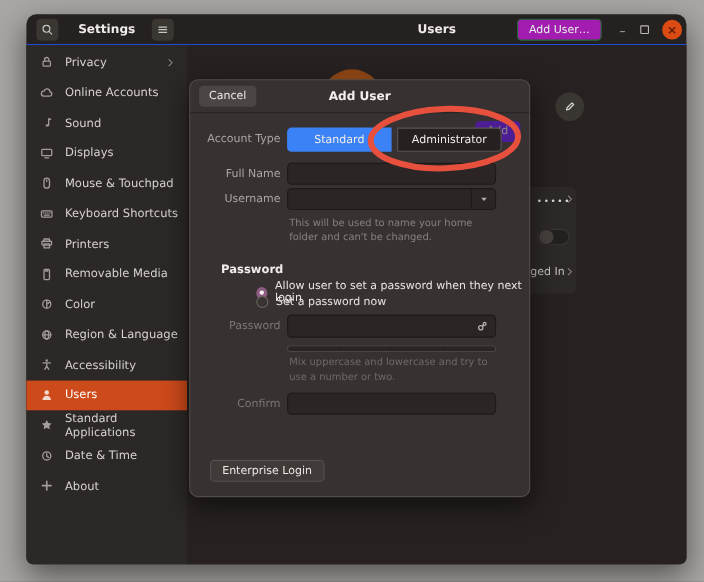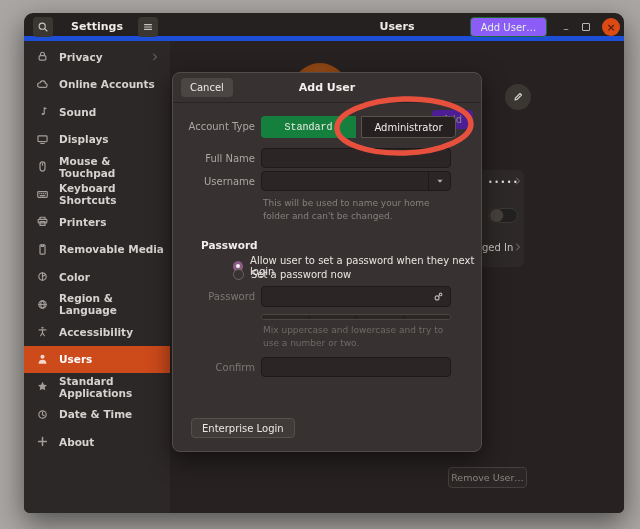--- a/index.html
+++ b/index.html
@@ -2,37 +2,37 @@
 <html><head>
 <meta charset="utf-8">
 <style>
   * { margin:0; padding:0; box-sizing:border-box; }
   html,body { width:640px; height:529px; overflow:hidden; }
   body { font-family:"DejaVu Sans", sans-serif; background:#a9a6a3; position:relative; }
   .window { position:absolute; left:24px; top:13px; width:600px; height:500px;
             background:#262121; border-radius:9px 9px 6px 6px;
             box-shadow:0 10px 28px rgba(0,0,0,.5); }
   .headerbar { position:absolute; left:0; top:0; right:0; height:28px;
-               border-bottom:5px solid #1d4ed8; border-radius:9px 9px 0 0; }
+               border-bottom:1px solid #1d4ed8; border-radius:9px 9px 0 0; }
   .hbtn { position:absolute; width:20px; height:20px; top:4px; background:#3a3632;
           border-radius:4px; display:flex; align-items:center; justify-content:center; color:#c9c5c1; }
   .app-title { position:absolute; left:0; top:7px; width:146px; text-align:center;
                font-size:11px; font-weight:bold; color:#eeebe8; }
   .page-title { position:absolute; left:146px; right:0; top:7px; text-align:center;
                 font-size:11px; font-weight:bold; color:#eeebe8; }
   .add-user { position:absolute; left:446px; top:4px; width:77px; height:20px;
-              background:#8b5cf6; border:1px solid #1d6c31; border-radius:4px;
+              background:#a21caf; border:1px solid #1d6c31; border-radius:4px;
               color:#e4f1e7; font-size:10px; display:flex; align-items:center; justify-content:center; }
   .win-min { position:absolute; left:534px; top:6px; width:16px; height:16px; color:#bab6b3;
              display:flex; align-items:flex-end; justify-content:center; font-size:11px; }
   .win-max { position:absolute; left:558px; top:10px; width:8px; height:8px; border:1px solid #bab6b3; border-radius:1px; }
   .win-close { position:absolute; left:578px; top:5px; width:18px; height:18px; border-radius:50%;
                background:#dd4b14; display:flex; align-items:center; justify-content:center; color:#591e06; }
   .sidebar { position:absolute; left:0; top:28px; width:146px; bottom:0; background:#2c2827;
-             border-radius:0 0 0 6px; padding-top:2px;font-weight:bold; }
+             border-radius:0 0 0 6px; padding-top:2px; }
   .side-item { height:27.5px; display:flex; align-items:center; padding-left:12px; gap:10px;
                color:#d6d2cf; font-size:10.5px; }
   .side-item .si { color:#a29d99; display:flex; }
   .side-item.selected { background:#cd4a1b; color:#ffffff; }
   .side-item.selected .si, .side-item.selected .chev { color:#f3d9cd; }
   .side-item .chev { margin-left:auto; margin-right:10px; color:#8d8884; display:flex; }
   .content { position:absolute; left:146px; top:28px; right:0; bottom:0; background:#272221; border-radius:0 0 6px 0; }
   .avatar-arc { position:absolute; left:122px; top:22px; width:56px; height:56px; border-radius:50%;
                 background:radial-gradient(circle at 50% 85%, #d57526 0%, #a5541a 60%, #7e3c10 100%); }
   .edit-btn { position:absolute; left:335px; top:43px; width:26px; height:26px; border-radius:50%;
@@ -54,21 +54,21 @@
   .dlg-title { text-align:center; line-height:30px; font-size:11px; font-weight:bold; color:#f2efec; }
   .btn { display:flex; align-items:center; justify-content:center; font-size:10px; border-radius:4px; }
   .cancel-btn { position:absolute; left:8px; top:5px; height:19px; padding:8px 9px; background:#4b4643; color:#eceae8; }
   .add-btn { position:absolute; right:8px; top:5px; height:19px; padding:0 11px; background:#4c1d95; color:#8b8682;margin-top:32px; }
   .f-label { position:absolute; width:76px; right:auto; left:6px; text-align:right; font-size:10px; color:#aba6a2; }
   .f-label.dim { color:#7c7773; }
   .field { position:absolute; left:88px; width:190px; height:20px; background:#2b2625;
            border:1px solid #1e1a19; border-radius:4px; }
   .seg { position:absolute; top:43px; height:22px; font-size:10px; color:#f0edea;
          display:flex; align-items:center; justify-content:center; }
-  .seg-standard { left:88px; width:95px; background:#15803d; border-radius:4px 0 0 4px;font-family:Liberation Mono, monospace; }
+  .seg-standard { left:88px; width:95px; background:#3b82f6; border-radius:4px 0 0 4px; }
   .seg-admin { left:188px; width:95px; background:#262120; border:1px solid #5a544f; border-radius:0 4px 4px 0; }
   .help { position:absolute; left:90px; width:190px; font-size:9px; line-height:1.4; color:#85807c; }
   .sect-head { position:absolute; left:28px; font-size:10.5px; font-weight:bold; color:#f0edec; }
   .radio-row { position:absolute; left:18px; display:flex; align-items:center; gap:7px;
                font-size:10px; color:#e8e5e2;padding-left:42px; }
   .radio { width:11px; height:11px; border-radius:50%; }
   .radio.on { background:#8c5c84; display:flex; align-items:center; justify-content:center; }
   .radio.on::after { content:""; width:4px; height:4px; border-radius:50%; background:#f5f2f0; }
   .radio.off { background:#393433; border:1px solid #6b6661; }
   .gen-ico { position:absolute; right:5px; top:3px; color:#b3afab; display:flex; }
@@ -278,21 +278,20 @@
         </div>
       <div class="bg-logged">ged In</div>
       <div class="bg-chev" style="top:72px">
           <span class="si">
             <svg class="ic" width="10" height="10" viewBox="0 0 12 12" fill="none" stroke="currentColor" stroke-width="1.1" stroke-linecap="round" stroke-linejoin="round">
               <path d="M4.3 2.6L7.8 6l-3.5 3.4"></path>
             </svg>
           </span>
         </div>
     </div>
-    <div class="remove-btn">Remove User…</div>
   </div>
 
   <div class="dialog">
     <div class="dlg-header">
       <div class="btn cancel-btn">Cancel</div>
       <div class="dlg-title">Add User</div>
       <div class="btn add-btn">Add</div>
     </div>
 
     <div class="f-label" style="top:48px">Account Type</div>

